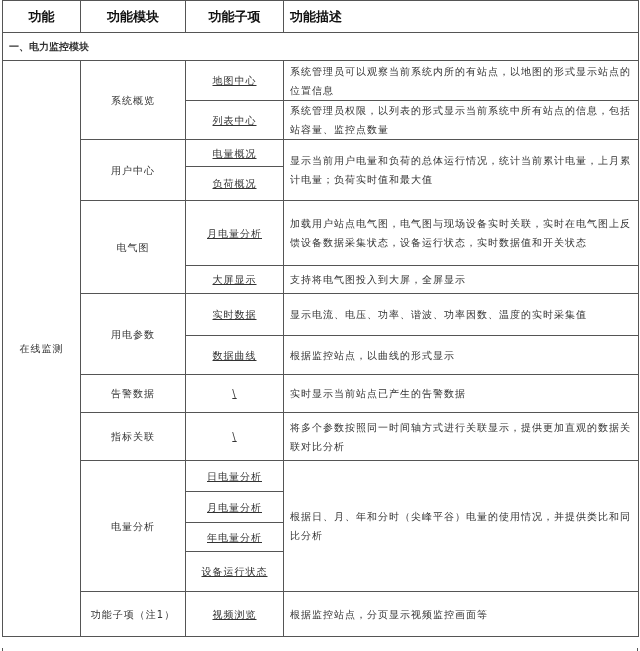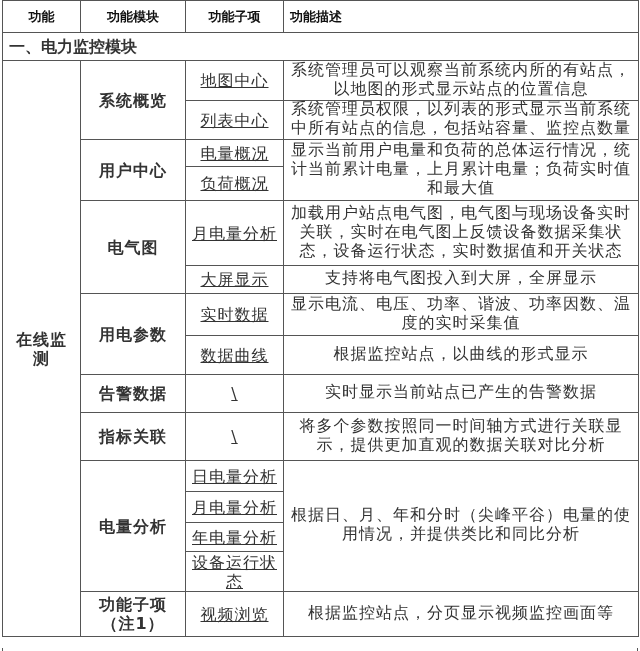--- a/index.html
+++ b/index.html
@@ -1,26 +1,26 @@
 <!DOCTYPE html>
 <html><head>
 <meta charset="utf-8">
 <style>
   html, body { margin:0; padding:0; background:#ffffff; }
   body { width:640px; height:651px; overflow:hidden; font-family:"DejaVu Sans", sans-serif; color:#222; }
   table.spec { position:absolute; left:2px; top:0; border-collapse:collapse; table-layout:fixed; width:636px; }
   table.spec td, table.spec th {
-    border:1px solid #555; font-size:16px; line-height:19px; padding:0 6px; vertical-align:middle; color:#333;
+    border:1px solid #555; font-size:10px; line-height:19px; padding:0 6px; vertical-align:middle; color:#333;
   }
   table.spec th { font-weight:bold; color:#111; font-size:13px; height:31px; }
   th.c-left { text-align:left; padding-left:6px; }
-  td.desc { text-align:center; letter-spacing:1px; padding-left:6px; padding-right:4px;font-family:Liberation Mono, monospace; }
+  td.desc { text-align:left; letter-spacing:1px; padding-left:6px; padding-right:4px; }
   td.section { font-weight:bold; font-size:14px; color:#111; text-align:left; padding-left:6px; height:27px; }
   td.sub { text-align:center; letter-spacing:1px;text-decoration:underline; }
-  td.mod { text-align:center; letter-spacing:1px;font-weight:bold; }
+  td.mod { text-align:center; letter-spacing:1px; }
   col.c1 { width:78px; } col.c2 { width:105px; } col.c3 { width:98px; } col.c4 { width:355px; }
   .bottom-left { position:absolute; left:2px; top:648px; width:0; height:3px; border-left:1px solid #555; }
   .bottom-right { position:absolute; left:637px; top:648px; width:0; height:3px; border-left:1px solid #555; }
 </style>
 </head>
 <body>
 
 <table class="spec">
   <colgroup>
       <col class="c1">

